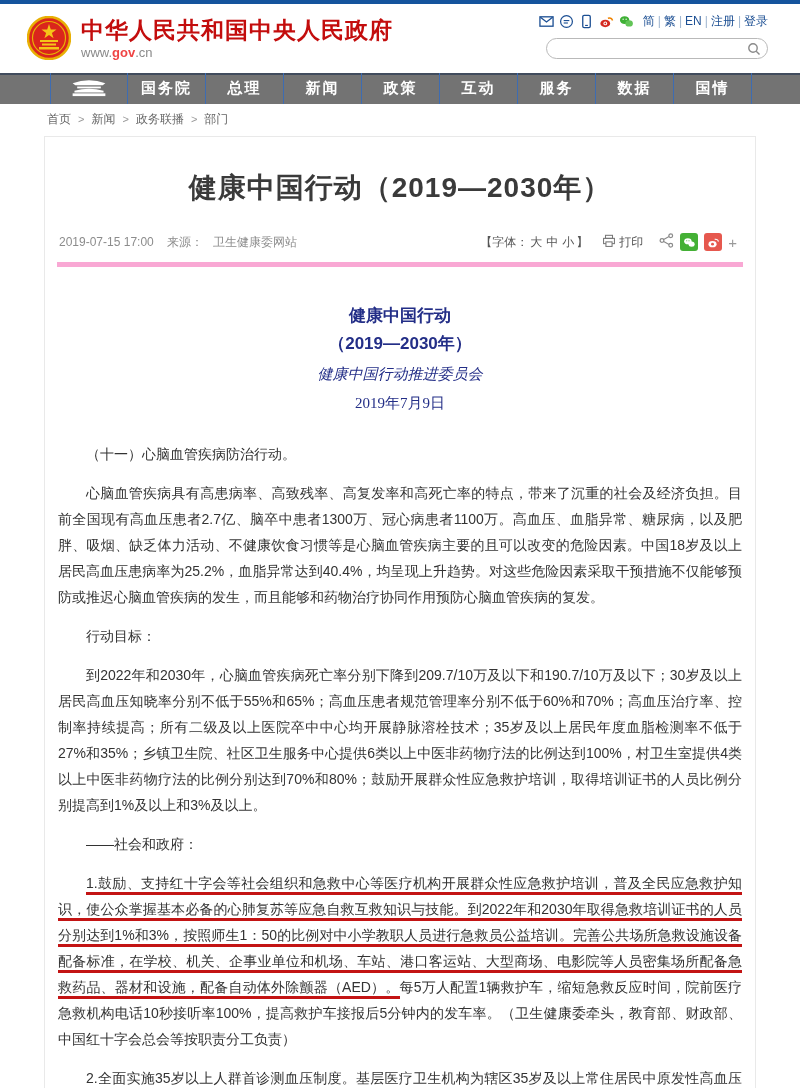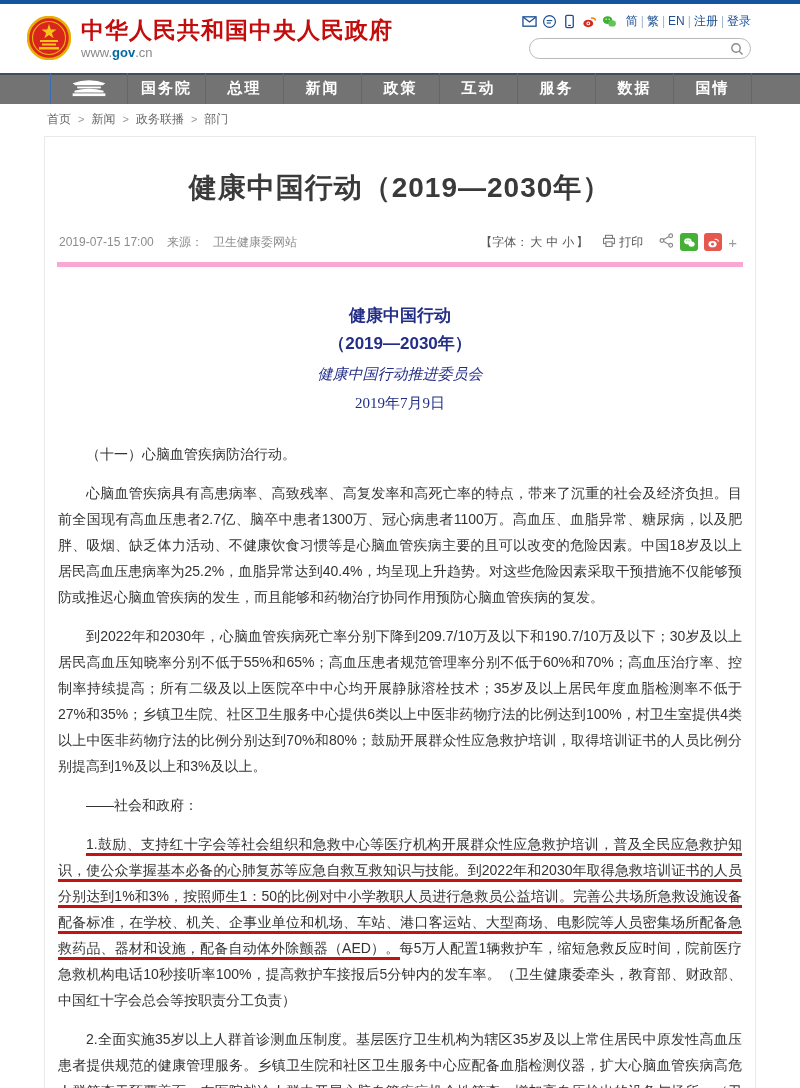--- a/index.html
+++ b/index.html
@@ -12,22 +12,22 @@
   
   .topbar { height:4px; background:#15549d; }
 
   
   .header { position:relative; height:69px; background:#fff; }
   .logo-wrap { position:absolute; left:27px; top:12px; display:flex; align-items:center; }
   .emblem { width:44px; height:44px; flex:0 0 44px; }
   .site-text { margin-left:10px; }
   .site-title { color:#c30d0d; font-size:23px; font-weight:bold; letter-spacing:1px; line-height:26px; }
   .site-url { font-size:13px; color:#8a8a8a; margin-top:2px; }
-  .site-url .gov { color:#0369a1; font-weight:bold; }
-  .header-right { position:absolute; right:49px; top:6px; width:222px; }
+  .site-url .gov { color:#ef4444; font-weight:bold; }
+  .header-right { position:absolute; right:32px; top:6px; width:222px; }
   .icon-row { display:flex; align-items:center; justify-content:flex-end; gap:5px; height:22px; }
   .hicon { width:15px; height:15px; display:inline-block; cursor:pointer; }
   .lang-links { font-size:12px; color:#1c4f93; margin-left:4px; white-space:nowrap; }
   .lang-links a { color:#1c4f93; text-decoration:none; cursor:pointer; }
   .lang-links .pipe { color:#9db4cf; margin:0 3px; }
   .search-box { margin-top:6px; position:relative; width:222px; height:21px;
     border:1px solid #b9b9b9; border-radius:11px; background:#fff; }
   .search-box input { position:absolute; left:10px; top:1px; width:190px; height:17px;
     border:none; outline:none; font-size:12px; background:transparent; }
   .search-btn { position:absolute; right:6px; top:3px; width:14px; height:14px; cursor:pointer; }
@@ -239,19 +239,20 @@
   <div class="doc-header">
     <div class="doc-title">健康中国行动</div>
     <div class="doc-subtitle">（2019—2030年）</div>
     <div class="doc-issuer">健康中国行动推进委员会</div>
     <div class="doc-date">2019年7月9日</div>
   </div>
 
   <div class="article-body">
     <p>（十一）心脑血管疾病防治行动。</p>
     <p>心脑血管疾病具有高患病率、高致残率、高复发率和高死亡率的特点，带来了沉重的社会及经济负担。目前全国现有高血压患者2.7亿、脑卒中患者1300万、冠心病患者1100万。高血压、血脂异常、糖尿病，以及肥胖、吸烟、缺乏体力活动、不健康饮食习惯等是心脑血管疾病主要的且可以改变的危险因素。中国18岁及以上居民高血压患病率为25.2%，血脂异常达到40.4%，均呈现上升趋势。对这些危险因素采取干预措施不仅能够预防或推迟心脑血管疾病的发生，而且能够和药物治疗协同作用预防心脑血管疾病的复发。</p>
+    <p>行动目标：</p>
     <p>到2022年和2030年，心脑血管疾病死亡率分别下降到209.7/10万及以下和190.7/10万及以下；30岁及以上居民高血压知晓率分别不低于55%和65%；高血压患者规范管理率分别不低于60%和70%；高血压治疗率、控制率持续提高；所有二级及以上医院卒中中心均开展静脉溶栓技术；35岁及以上居民年度血脂检测率不低于 27%和35%；乡镇卫生院、社区卫生服务中心提供6类以上中医非药物疗法的比例达到100%，村卫生室提供4类以上中医非药物疗法的比例分别达到70%和80%；鼓励开展群众性应急救护培训，取得培训证书的人员比例分别提高到1%及以上和3%及以上。</p>
     <p>——社会和政府：</p>
     <p><span class="red-underline">1.鼓励、支持红十字会等社会组织和急救中心等医疗机构开展群众性应急救护培训，普及全民应急救护知识，使公众掌握基本必备的心肺复苏等应急自救互救知识与技能。到2022年和2030年取得急救培训证书的人员分别达到1%和3%，按照师生1：50的比例对中小学教职人员进行急救员公益培训。完善公共场所急救设施设备配备标准，在学校、机关、企事业单位和机场、车站、港口客运站、大型商场、电影院等人员密集场所配备急救药品、器材和设施，配备自动体外除颤器（AED）。</span><span>每5万人配置1辆救护车，缩短急救反应时间，院前医疗急救机构电话10秒接听率100%，提高救护车接报后5分钟内的发车率。（卫生健康委牵头，教育部、财政部、中国红十字会总会等按职责分工负责）</span></p>
     <p>2.全面实施35岁以上人群首诊测血压制度。基层医疗卫生机构为辖区35岁及以上常住居民中原发性高血压患者提供规范的健康管理服务。乡镇卫生院和社区卫生服务中心应配备血脂检测仪器，扩大心脑血管疾病高危人群筛查干预覆盖面，在医院就诊人群中开展心脑血管疾病机会性筛查。增加高血压检出的设备与场所。（卫生健康委牵头，财政部等按职责分工负责）</p>
 
   </div>
 </div>
 
 </body></html>

